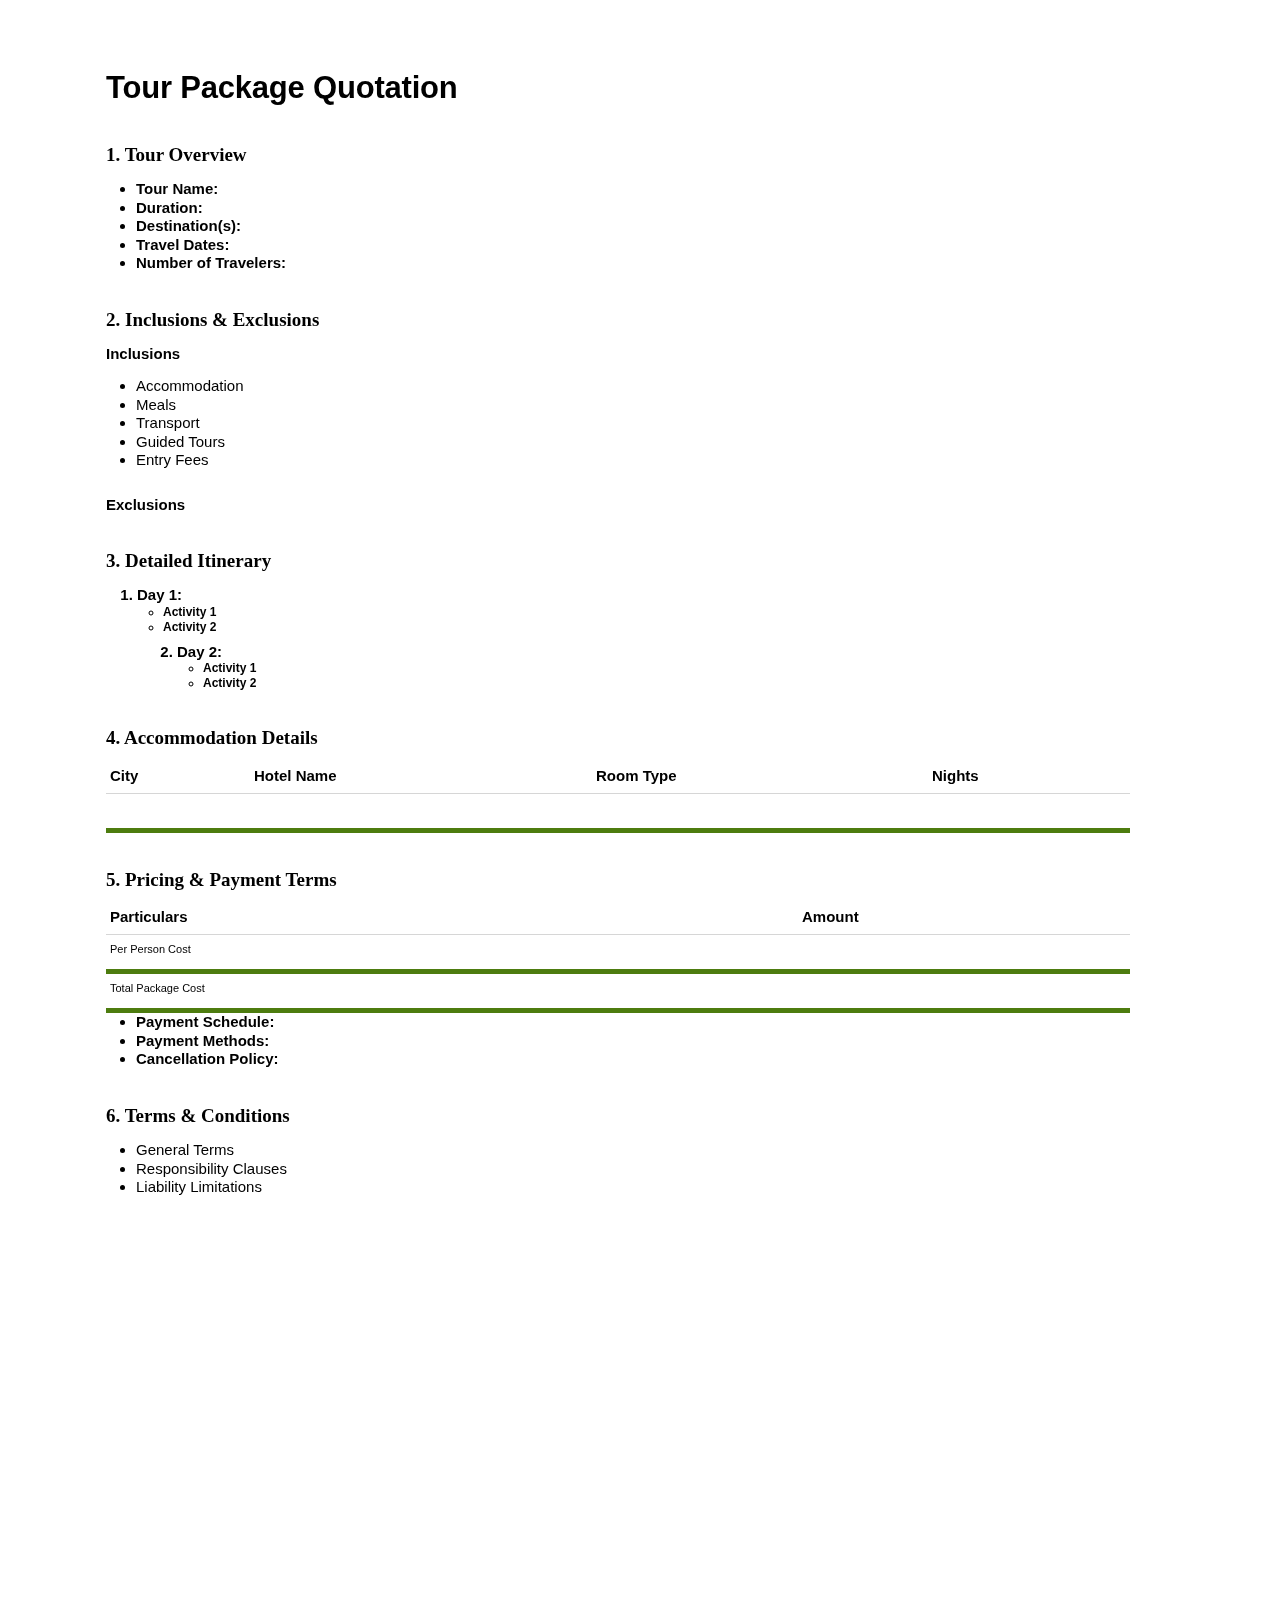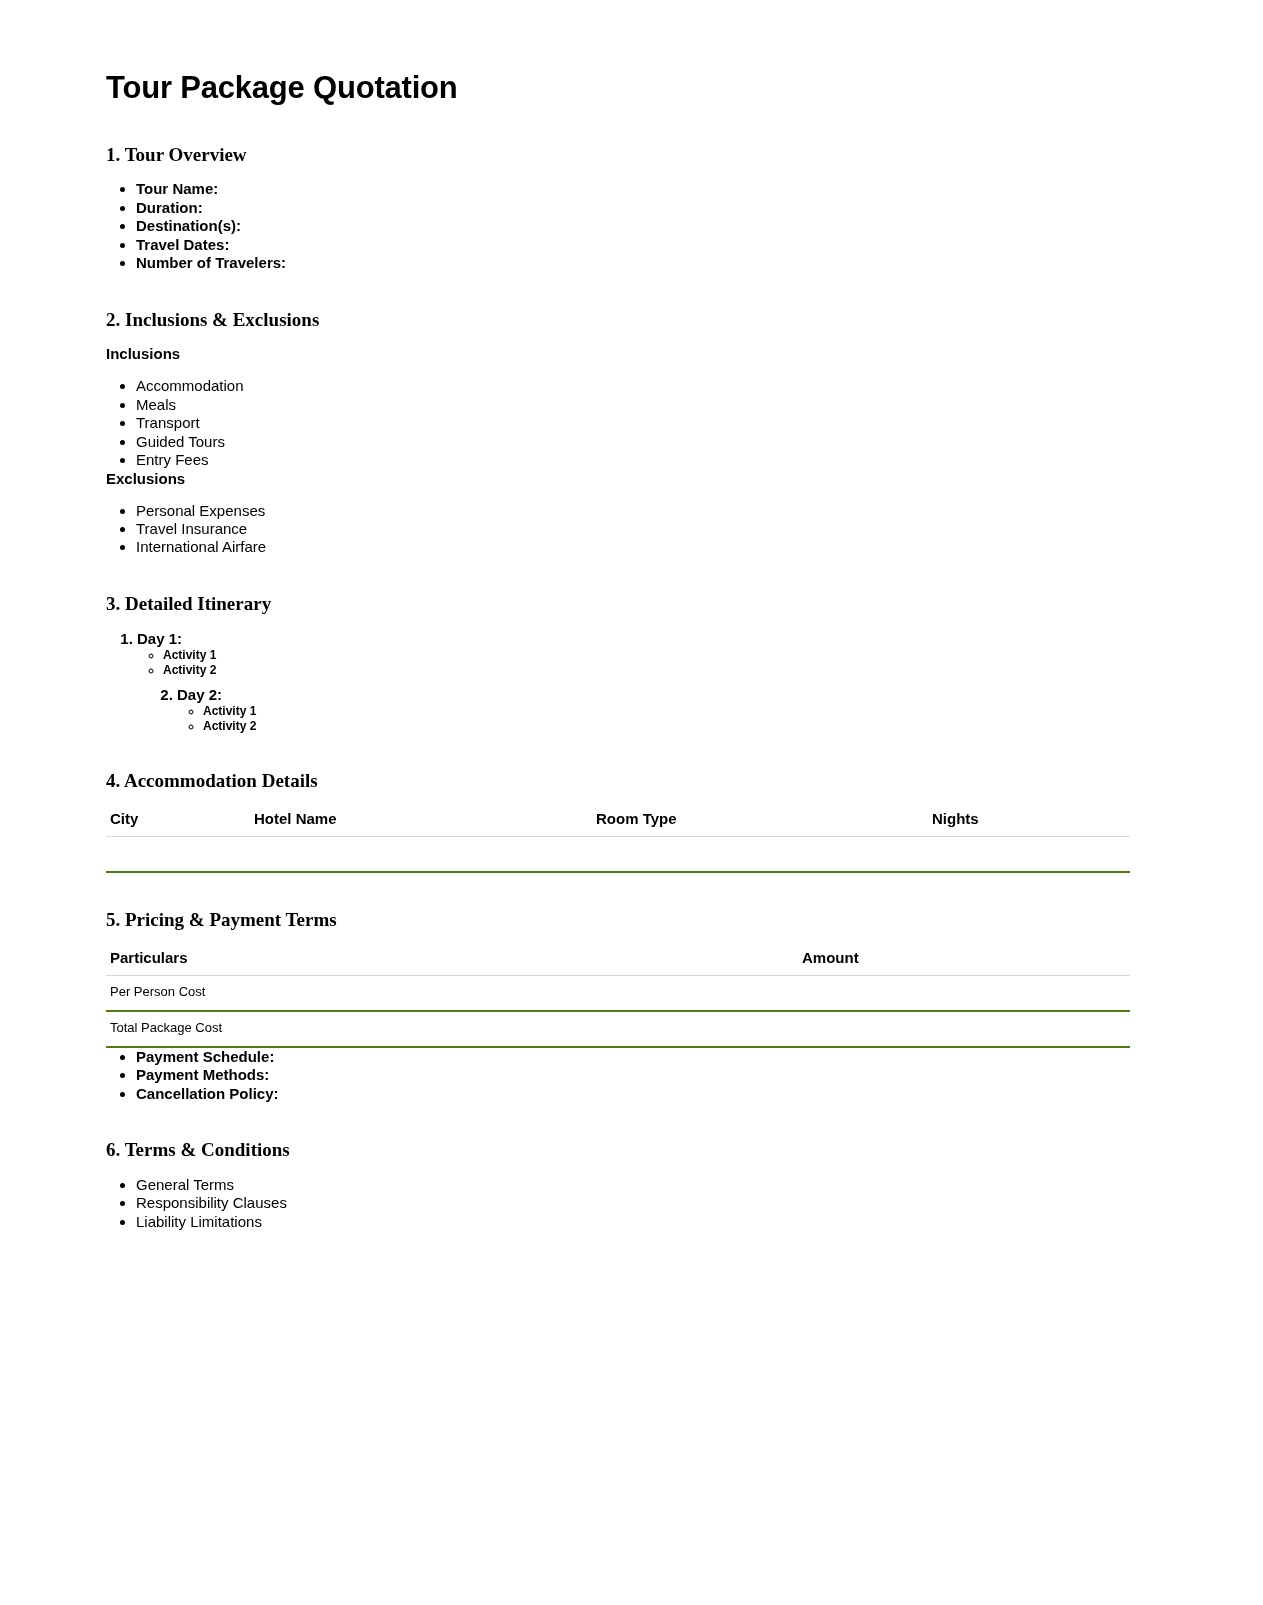--- a/index.html
+++ b/index.html
@@ -55,20 +55,21 @@
     margin: 0;
     padding: 0;
   }
   ul.bullets.bold li {
     font-weight: bold;
   }
   ul.bullets li::marker {
     font-size: 15px;
   }
   .sub-block {
+    margin-bottom: 26px;
   }
   .sub-block:last-child {
     margin-bottom: 16px;
   }
   ol.ordered {
     padding-left: 31px;
   }
   ol.ordered > li {
     font-weight: bold;
     margin-bottom: 8px;
@@ -96,24 +97,24 @@
   table.doc-table th {
     text-align: left;
     font-weight: bold;
     font-size: 15px;
     padding: 3px 8px 9px 4px;
     border-bottom: 1px solid #d6d6d6;
     vertical-align: bottom;
   }
   table.doc-table td {
     text-align: left;
-    font-size: 13px;
+    font-size: 11px;
     font-weight: normal;
     padding: 8px 8px 9px 4px;
-    border-bottom: 2px solid #4d7c0f;
+    border-bottom: 5px solid #4d7c0f;
     vertical-align: top;
     height: 17px;
   }
   table.accom col.c-city { width: 144px; }
   table.accom col.c-hotel { width: 342px; }
   table.accom col.c-room { width: 336px; }
   table.accom col.c-nights { width: 202px; }
   table.pricing col.c-part { width: 692px; }
   table.pricing col.c-amt { width: 332px; }
   .table-wrap {
@@ -149,25 +150,20 @@
         <li>Accommodation</li>
         <li>Meals</li>
         <li>Transport</li>
         <li>Guided Tours</li>
         <li>Entry Fees</li>
       </ul>
     </div>
 
     <div class="sub-block">
       <h3 class="sub-title">Exclusions</h3>
-      <ul class="bullets">
-        <li>Personal Expenses</li>
-        <li>Travel Insurance</li>
-        <li>International Airfare</li>
-      </ul>
     </div>
   </div>
 
   <div class="section">
     <h2 class="section-title">3. Detailed Itinerary</h2>
     <ol class="ordered">
       <li>
         <span>Day 1:</span>
         <ul class="inner">
           <li>Activity 1</li>

